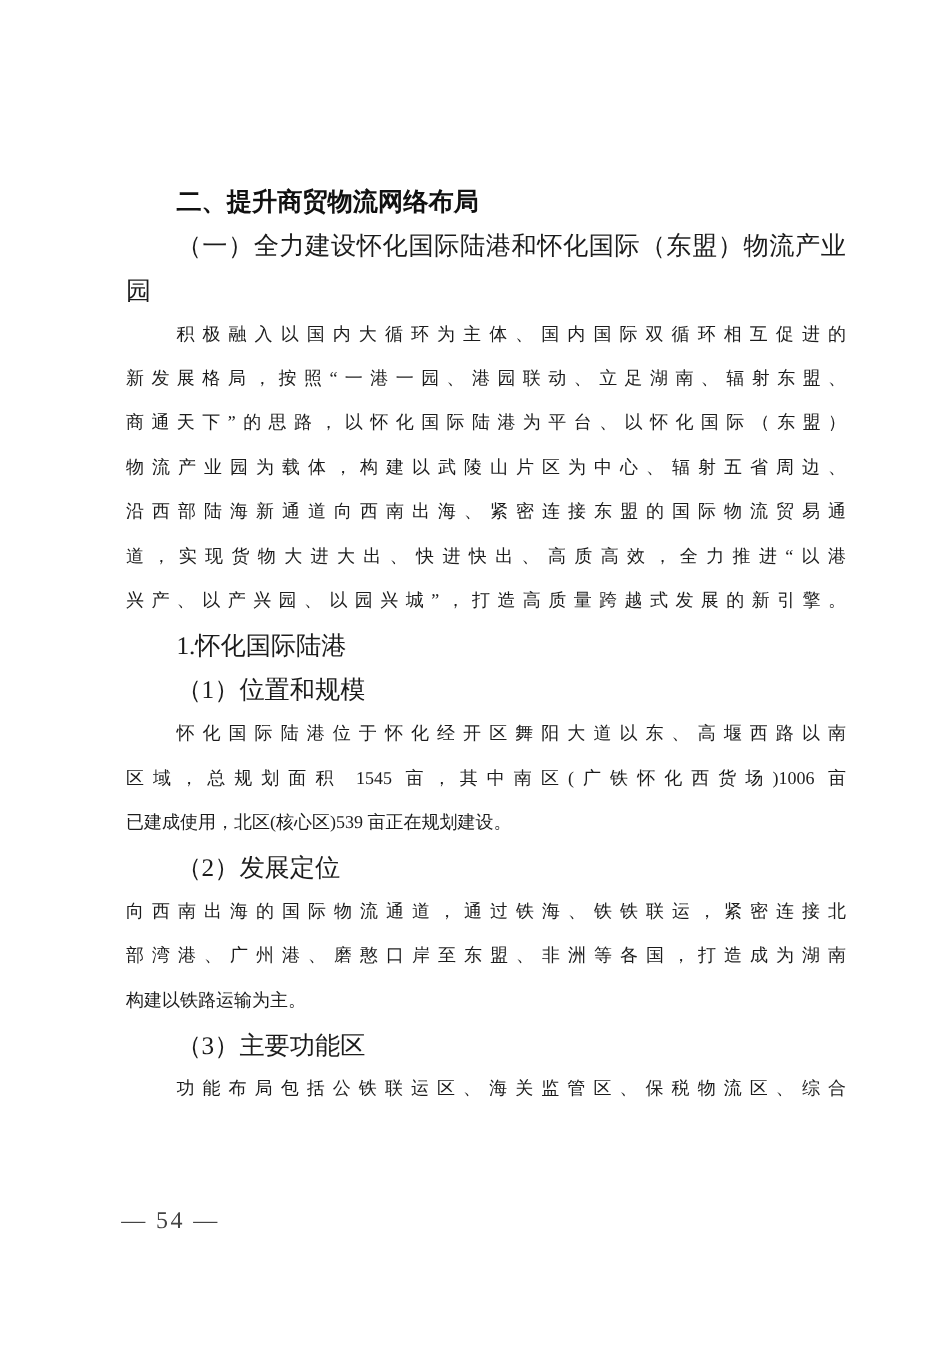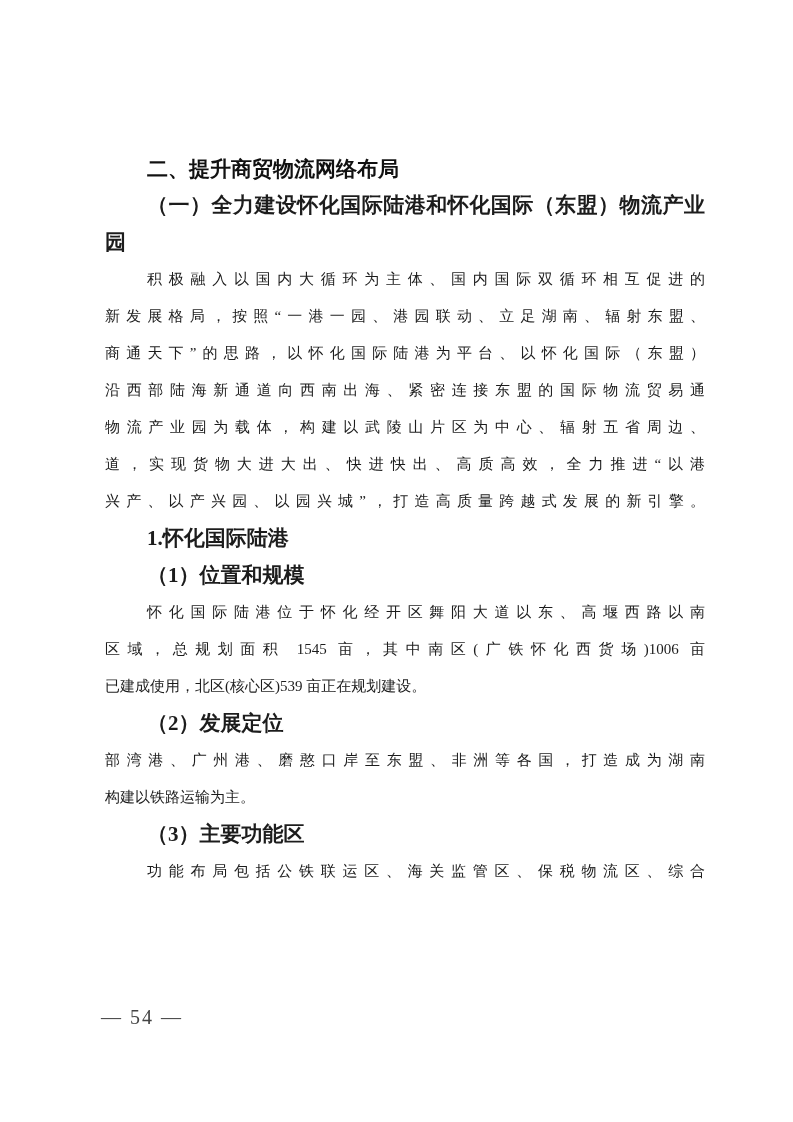--- a/index.html
+++ b/index.html
@@ -40,21 +40,20 @@
   }
   .h1 {
     font-family: "Liberation Sans", sans-serif;
     font-weight: bold;
     font-size: 21px;
     color: #111111;
   }
   .kai {
     font-family: "Liberation Serif", serif;
     font-size: 21px;
-    font-weight: bold;
   }
   .footer {
     position: absolute;
     left: 101px;
     top: 1002px;
     height: 30px;
     line-height: 30px;
     font-size: 20px;
     color: #444444;
     letter-spacing: 2px;
@@ -68,33 +67,34 @@
   <div class="text-block">
 
     <div class="line h1 indent">二、提升商贸物流网络布局</div>
 
     <div class="line kai indent stretch">（一）全力建设怀化国际陆港和怀化国际（东盟）物流产业</div>
     <div class="line kai">园</div>
 
     <div class="line indent stretch">积极融入以国内大循环为主体、国内国际双循环相互促进的</div>
     <div class="line stretch">新发展格局，按照“一港一园、港园联动、立足湖南、辐射东盟、</div>
     <div class="line stretch">商通天下”的思路，以怀化国际陆港为平台、以怀化国际（东盟）</div>
+    <div class="line stretch">物流产业园为载体，构建以武陵山片区为中心、辐射五省周边、</div>
     <div class="line stretch">沿西部陆海新通道向西南出海、紧密连接东盟的国际物流贸易通</div>
-    <div class="line stretch">物流产业园为载体，构建以武陵山片区为中心、辐射五省周边、</div>
     <div class="line stretch">道，实现货物大进大出、快进快出、高质高效，全力推进“以港</div>
     <div class="line stretch">兴产、以产兴园、以园兴城”，打造高质量跨越式发展的新引擎。</div>
 
     <div class="line kai indent">1.怀化国际陆港</div>
 
     <div class="line kai indent">（1）位置和规模</div>
     <div class="line indent stretch">怀化国际陆港位于怀化经开区舞阳大道以东、高堰西路以南</div>
     <div class="line stretch">区域，总规划面积 1545 亩，其中南区(广铁怀化西货场)1006 亩</div>
     <div class="line">已建成使用，北区(核心区)539 亩正在规划建设。</div>
 
     <div class="line kai indent">（2）发展定位</div>
+    <div class="line stretch">向西南出海的国际物流通道，通过铁海、铁铁联运，紧密连接北</div>
     <div class="line stretch">部湾港、广州港、磨憨口岸至东盟、非洲等各国，打造成为湖南</div>
     <div class="line">构建以铁路运输为主。</div>
 
     <div class="line kai indent">（3）主要功能区</div>
     <div class="line indent stretch">功能布局包括公铁联运区、海关监管区、保税物流区、综合</div>
 
   </div>
 
   <div class="footer">— 54 —</div>
 </div>

